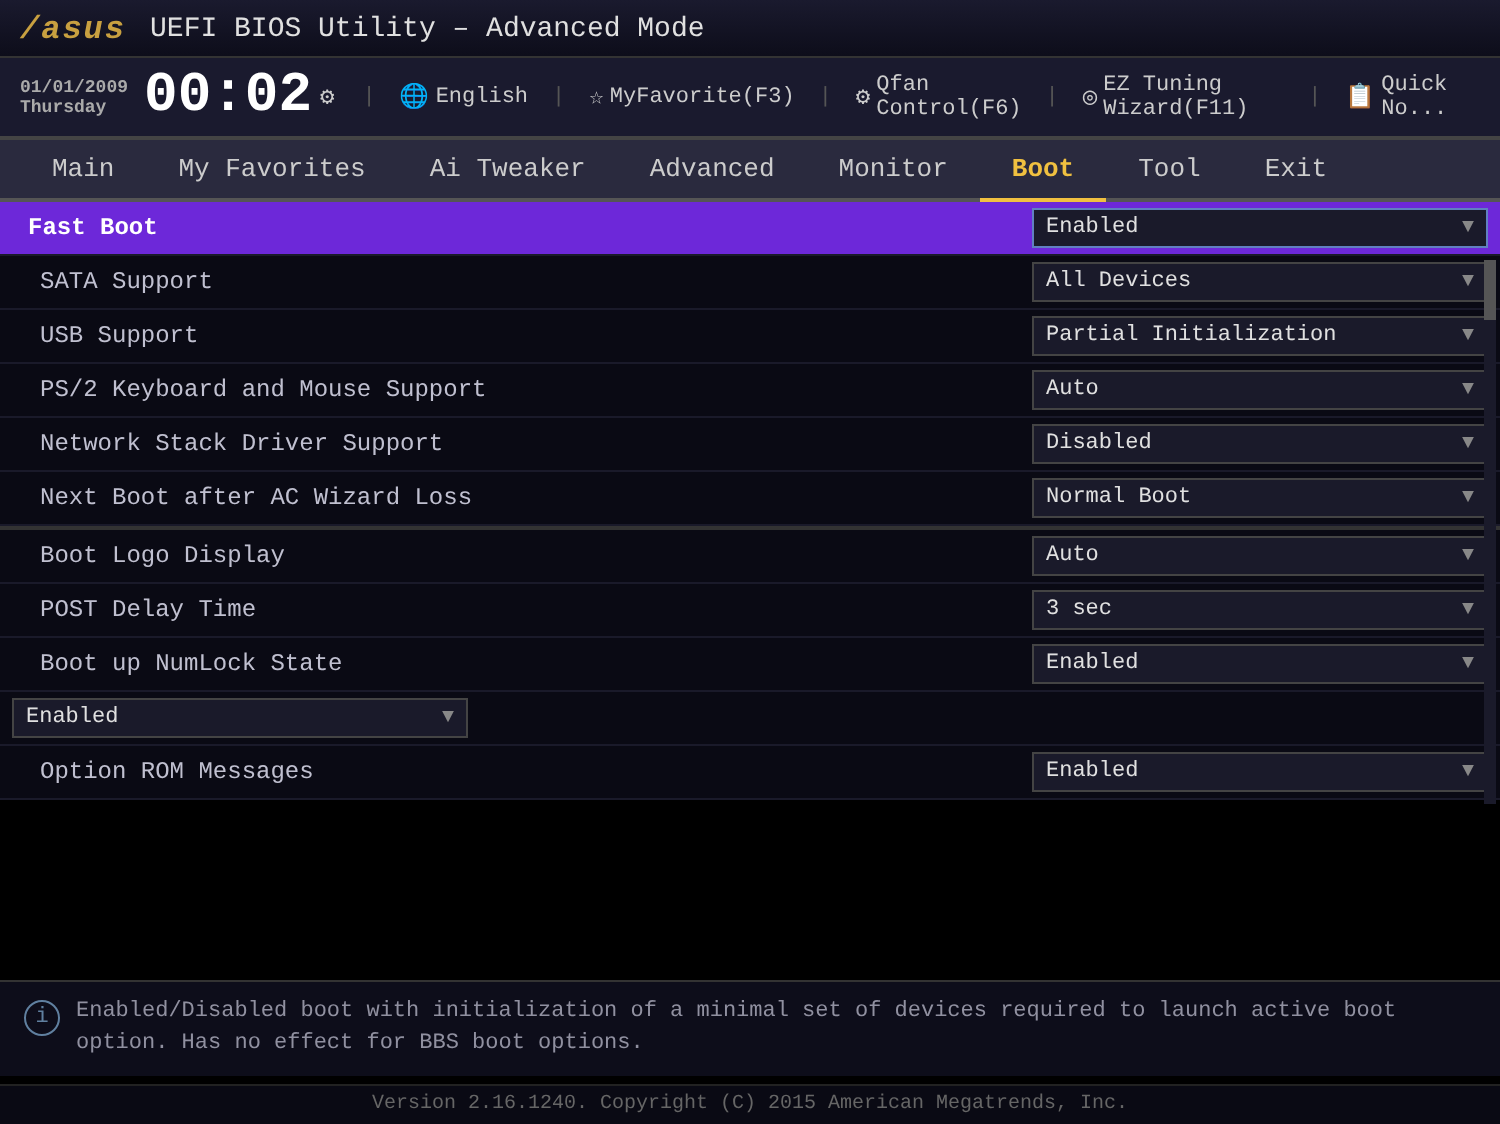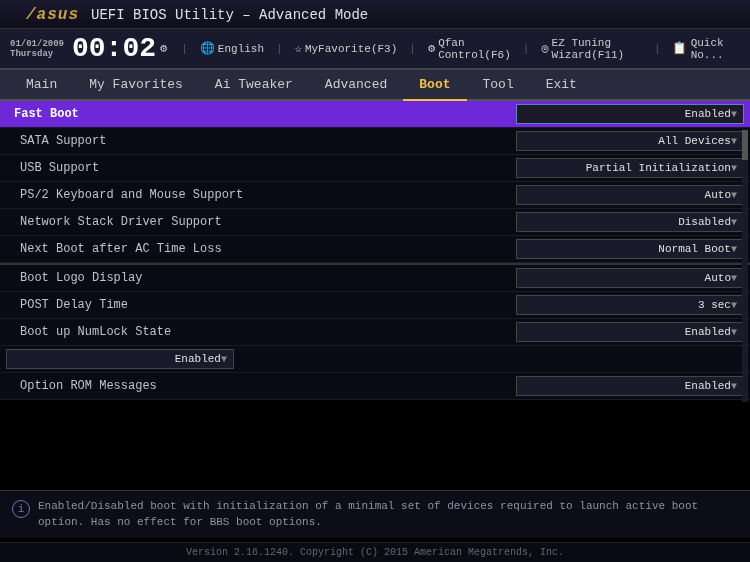--- a/index.html
+++ b/index.html
@@ -9,21 +9,21 @@
       background: #000;
       font-family: 'Courier New', monospace;
       overflow: hidden;
       position: relative;
     }
 
     
     .header-bar {
       background: linear-gradient(180deg, #1a1a2e 0%, #0d0d1a 100%);
       border-bottom: 1px solid #333;
-      padding: 6px 26px 4px;
+      padding: 6px 10px 4px;
       display: flex;
       align-items: center;
       gap: 8px;
       text-align: center;
     }
     .asus-logo {
       color: #c8a040;
       font-weight: bold;
       font-size: 16px;
       font-style: italic;
@@ -145,21 +145,21 @@
     }
     .dropdown {
       background: #1a1a2a;
       border: 1px solid #444;
       color: #e0e0e0;
       font-size: 11px;
       padding: 3px 6px;
       width: 230px;
       display: flex;
       align-items: center;
-      justify-content: flex-end;
+      justify-content: space-between;
       font-family: 'Courier New', monospace;
     }
     .dropdown .arrow {
       color: #888;
       font-size: 10px;
     }
     .setting-row.highlighted .dropdown {
       border-color: #6080c0;
     }
 
@@ -268,20 +268,21 @@
     <span class="icon">📋</span>
     <span>Quick No...</span>
   </div>
 </div>
 
 <div class="nav-tabs">
   <div class="nav-tab">Main</div>
   <div class="nav-tab">My Favorites</div>
   <div class="nav-tab">Ai Tweaker</div>
   <div class="nav-tab">Advanced</div>
+  <div class="nav-tab">Monitor</div>
   <div class="nav-tab active">Boot</div>
   <div class="nav-tab">Tool</div>
   <div class="nav-tab">Exit</div>
 </div>
 
 <div class="content-area" id="settings-container">
 <div class="setting-row highlighted">
       <div class="setting-label">Fast Boot</div>
       <div class="setting-value">
         <div class="dropdown">
@@ -320,21 +321,21 @@
     <div class="setting-row">
       <div class="setting-label">Network Stack Driver Support</div>
       <div class="setting-value">
         <div class="dropdown">
           <span>Disabled</span>
           <span class="arrow">▼</span>
         </div>
       </div>
     </div>
     <div class="setting-row">
-      <div class="setting-label">Next Boot after AC Time Loss</div>
+      <div class="setting-label">Next Boot after AC Wizard Loss</div>
       <div class="setting-value">
         <div class="dropdown">
           <span>Normal Boot</span>
           <span class="arrow">▼</span>
         </div>
       </div>
     </div>
     <div class="setting-row section-gap">
       <div class="setting-label">Boot Logo Display</div>
       <div class="setting-value">

